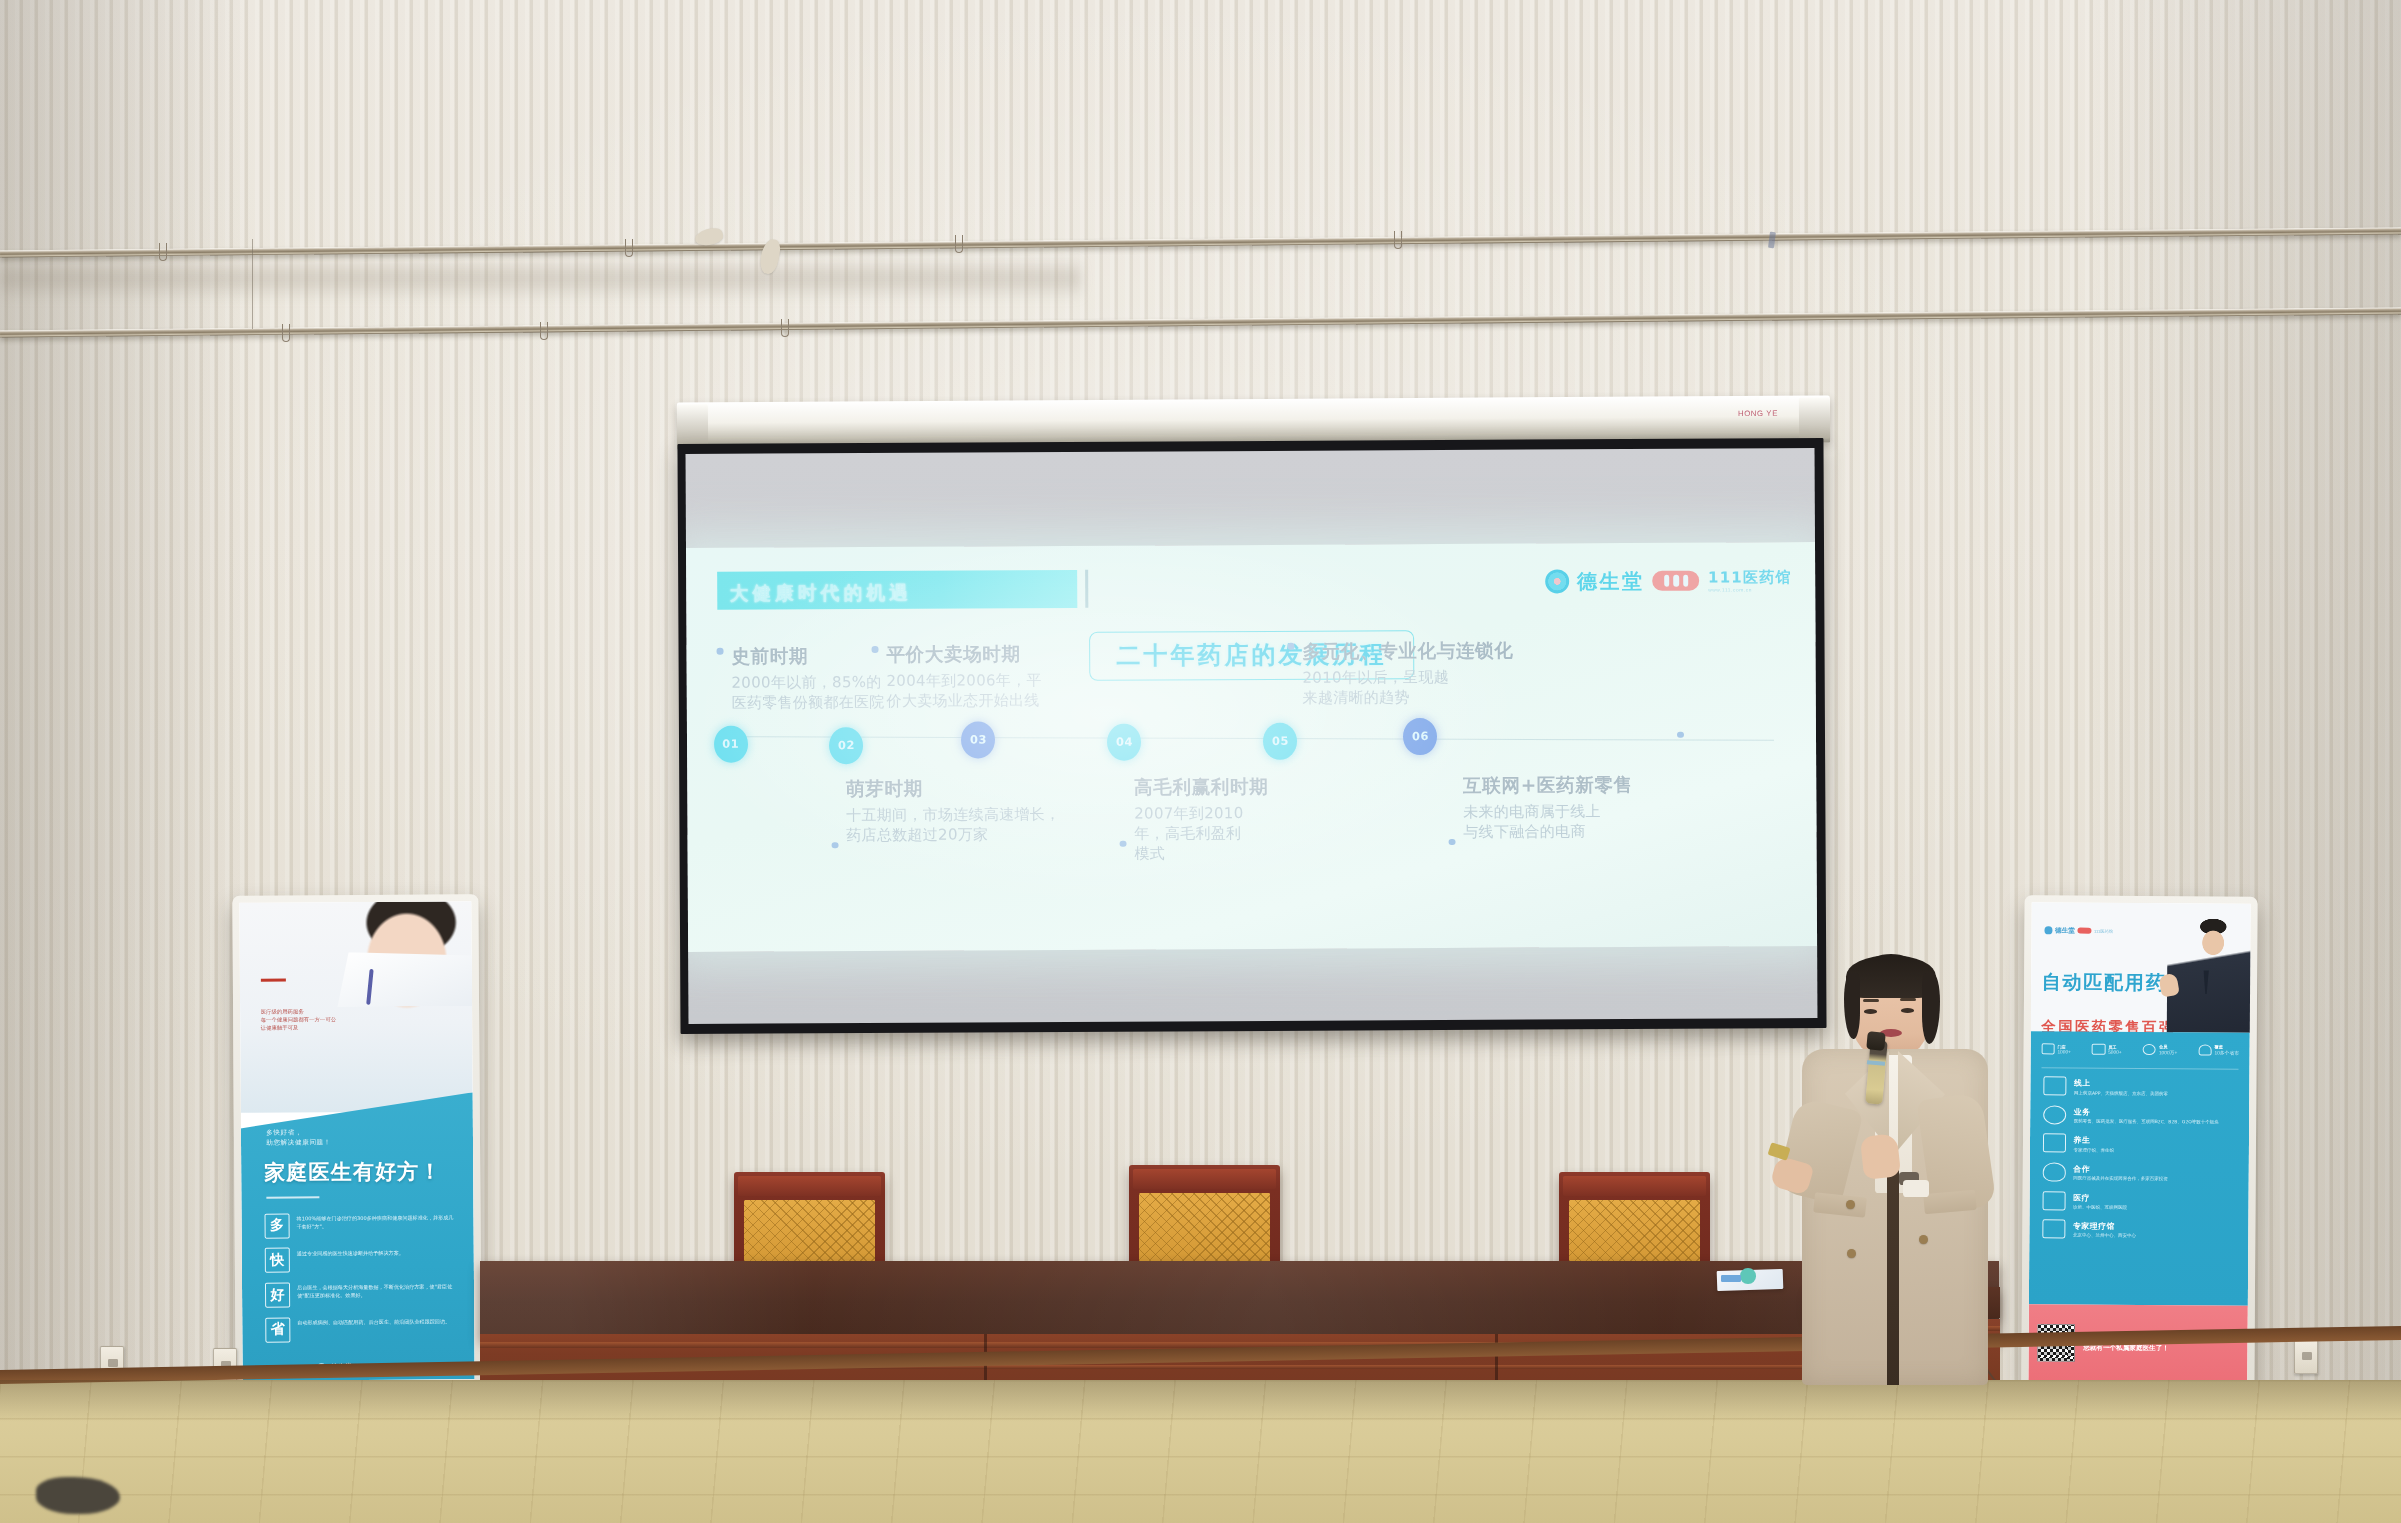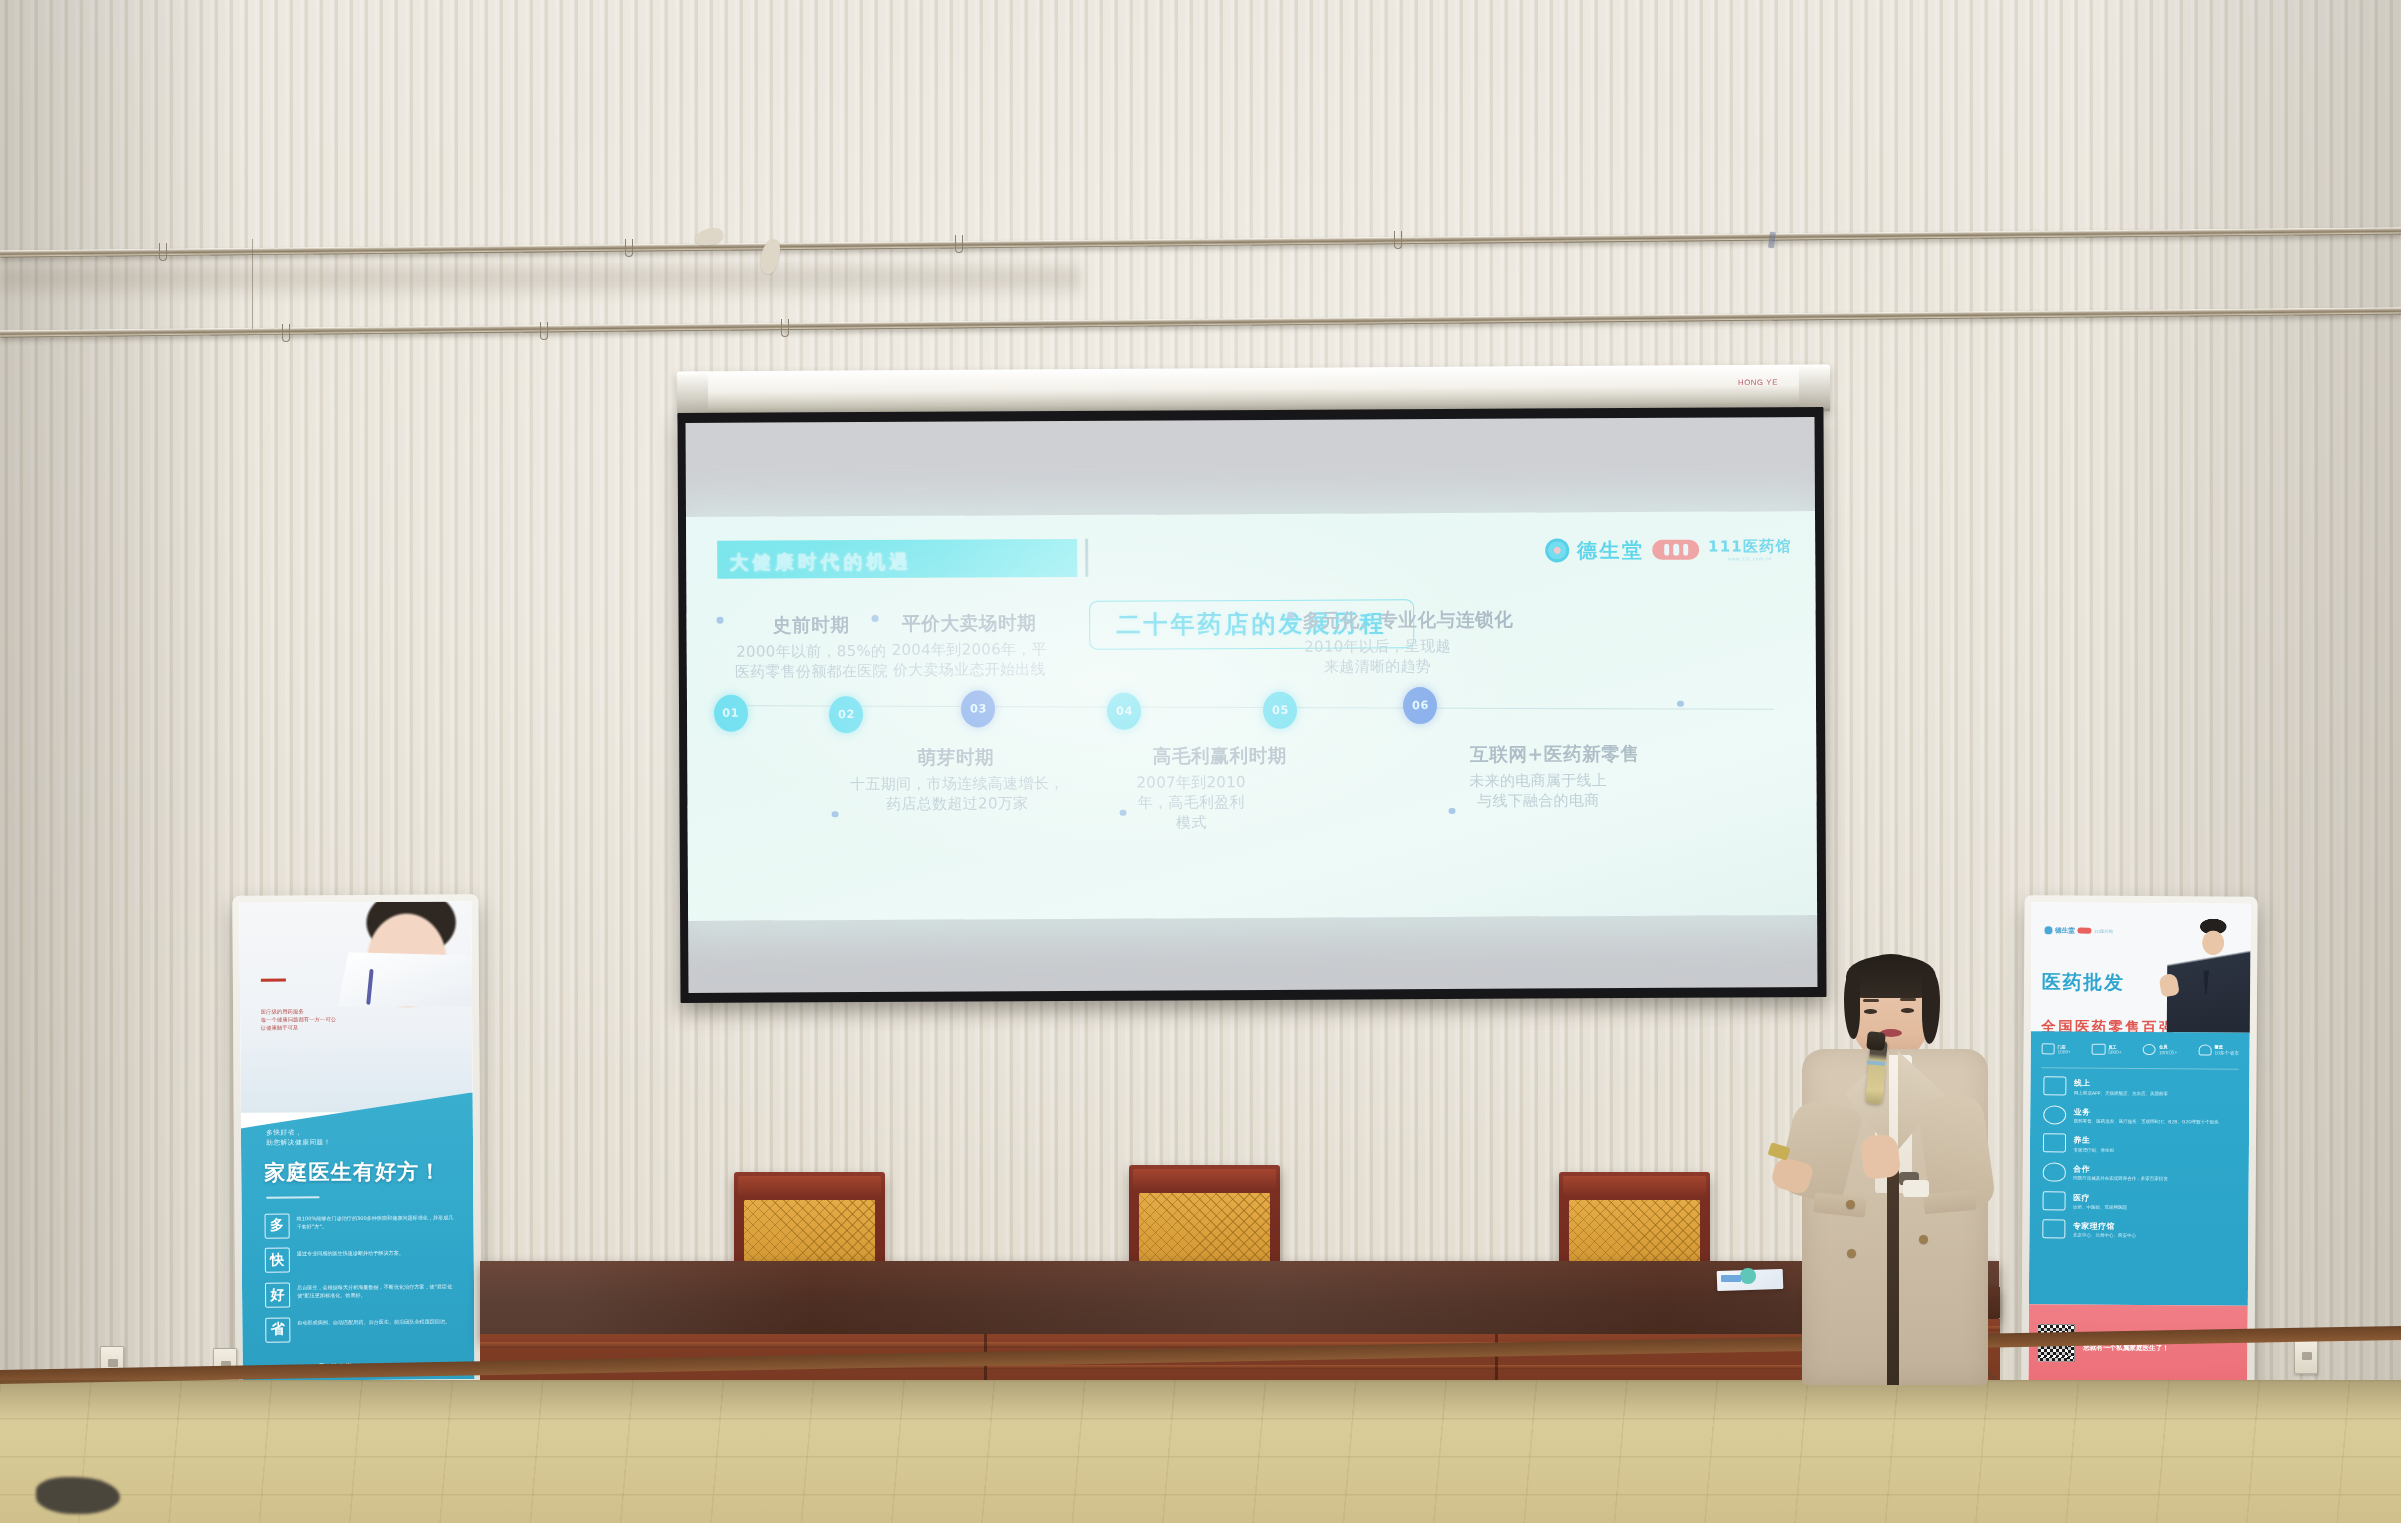--- a/index.html
+++ b/index.html
@@ -95,21 +95,21 @@
     position:absolute; width:6px; height:15.6px; background: rgba(110,120,150,0.55);
     border-radius:1.2px; transform: rotate(7deg);
   }
   .rod-tear {
     position:absolute; width:28px; height:15.6px; background:#ded6c6;
     border-radius:50% 50% 40% 60%; transform:rotate(-16deg);
     box-shadow:0 0.6px 1.8px rgba(0,0,0,0.14);
   }
 
   
-  #screen-unit { position: absolute; left: 677px; top: 368px; width: 1153px; height: 639px; text-align: center; }
+  #screen-unit { position: absolute; left: 677px; top: 399px; width: 1153px; height: 639px; }
   .screen-case {
     position:absolute; left:0; top:0; width:1153px; height:47px;
     background: linear-gradient(180deg,#ffffff 0%,#f3f1ea 44%,#c9c5b8 78%,#9e9a8d 100%);
     border-radius: 2.4px 2.4px 1.2px 1.2px;
     box-shadow: 0 4.2px 8.4px rgba(60,54,42,0.30);
     transform: rotate(-0.35deg);
   }
   .case-endcap {
     position:absolute; top:1.8px; width:31px; height:41px;
     background: linear-gradient(180deg,#fdfcf8,#b8b3a5);
@@ -699,21 +699,21 @@
 
   <div class="banner-frame" id="banner-right">
     <div class="banner-inner">
       <div class="br-top"></div>
       <div class="br-logo">
         <span class="m"></span>
         <span class="t">德生堂</span>
         <span class="p"></span>
         <span class="s">111医药馆</span>
       </div>
-      <div class="br-h1">医药批发</div>
+      <div class="br-h1">自动匹配用药</div>
       <div class="br-h2">全国医药零售百强</div>
       <div class="br-para">德生堂创立于1995年，是一家集医药零售连锁、医药批发、医药电商、医疗服务、药品研发生产为一体的大型医药健康产业集团，旗下拥有德生堂、百姓缘、一心堂等多个连锁品牌。</div>
       <div class="br-man"></div>
       <div class="br-thumb"></div>
       <div class="br-tie"></div>
 
       <div class="br-mid"></div>
       <div class="br-stats">
         <div class="br-stat">
           <span class="ic"></span>

